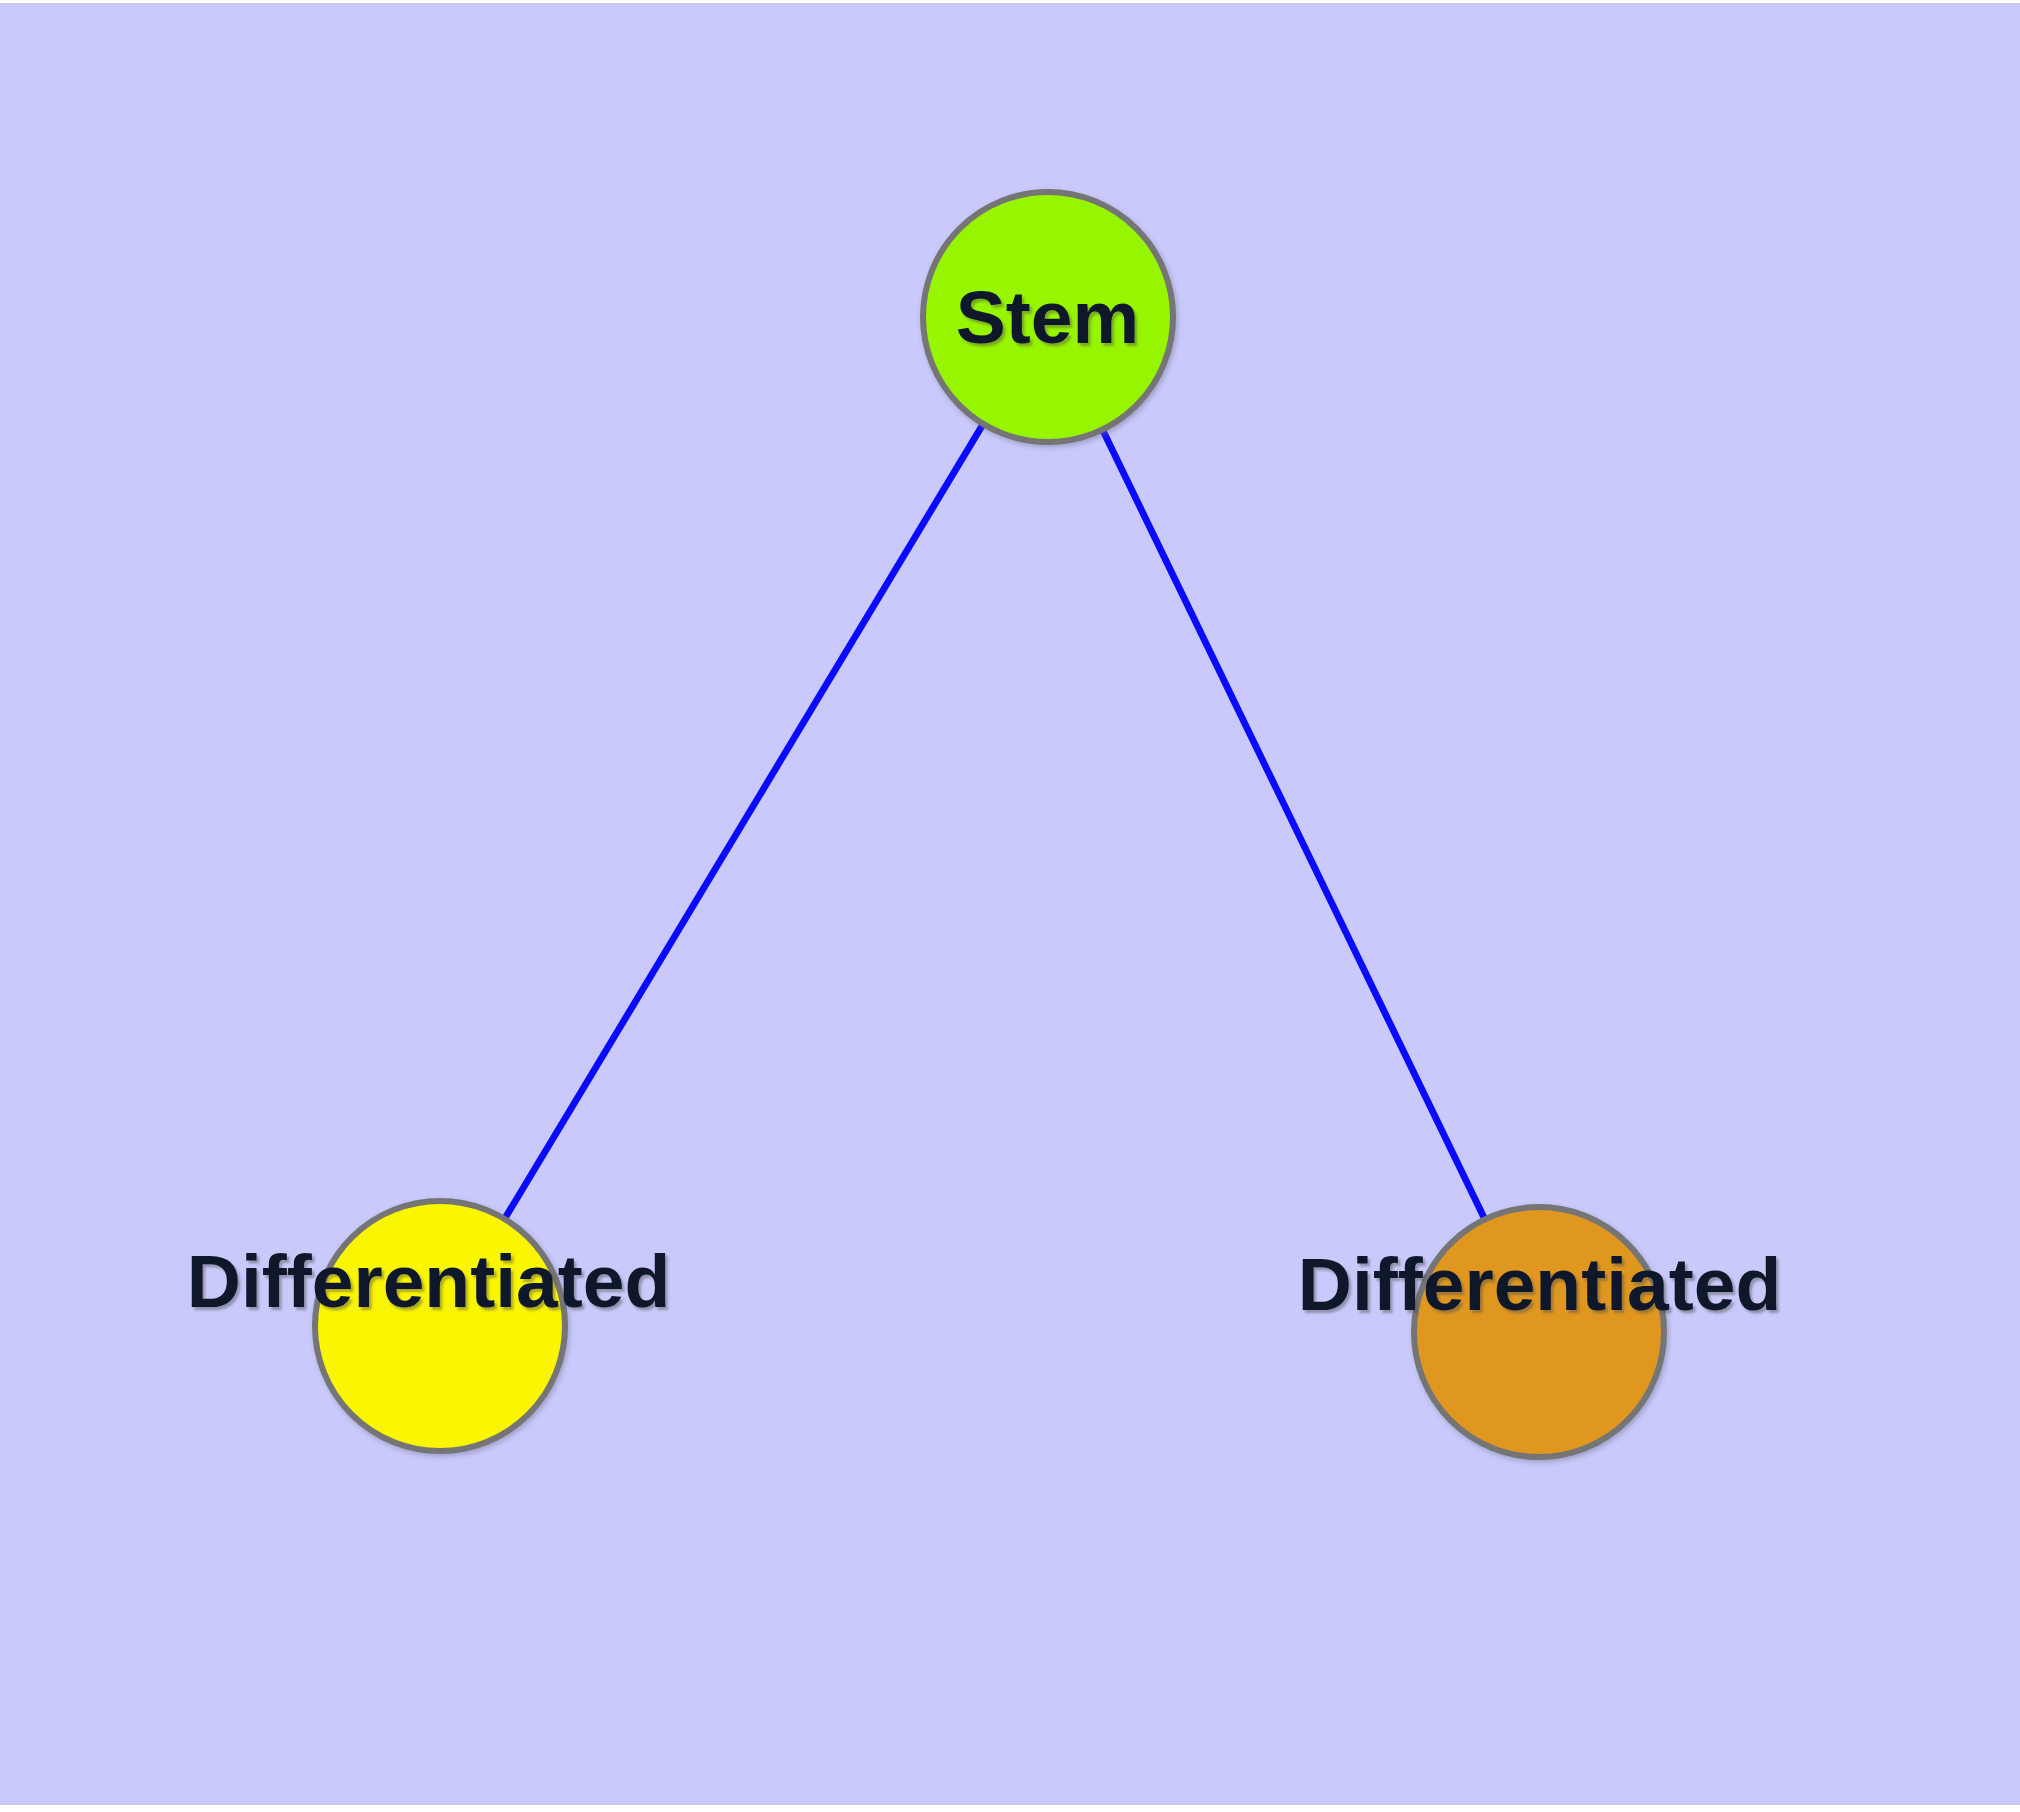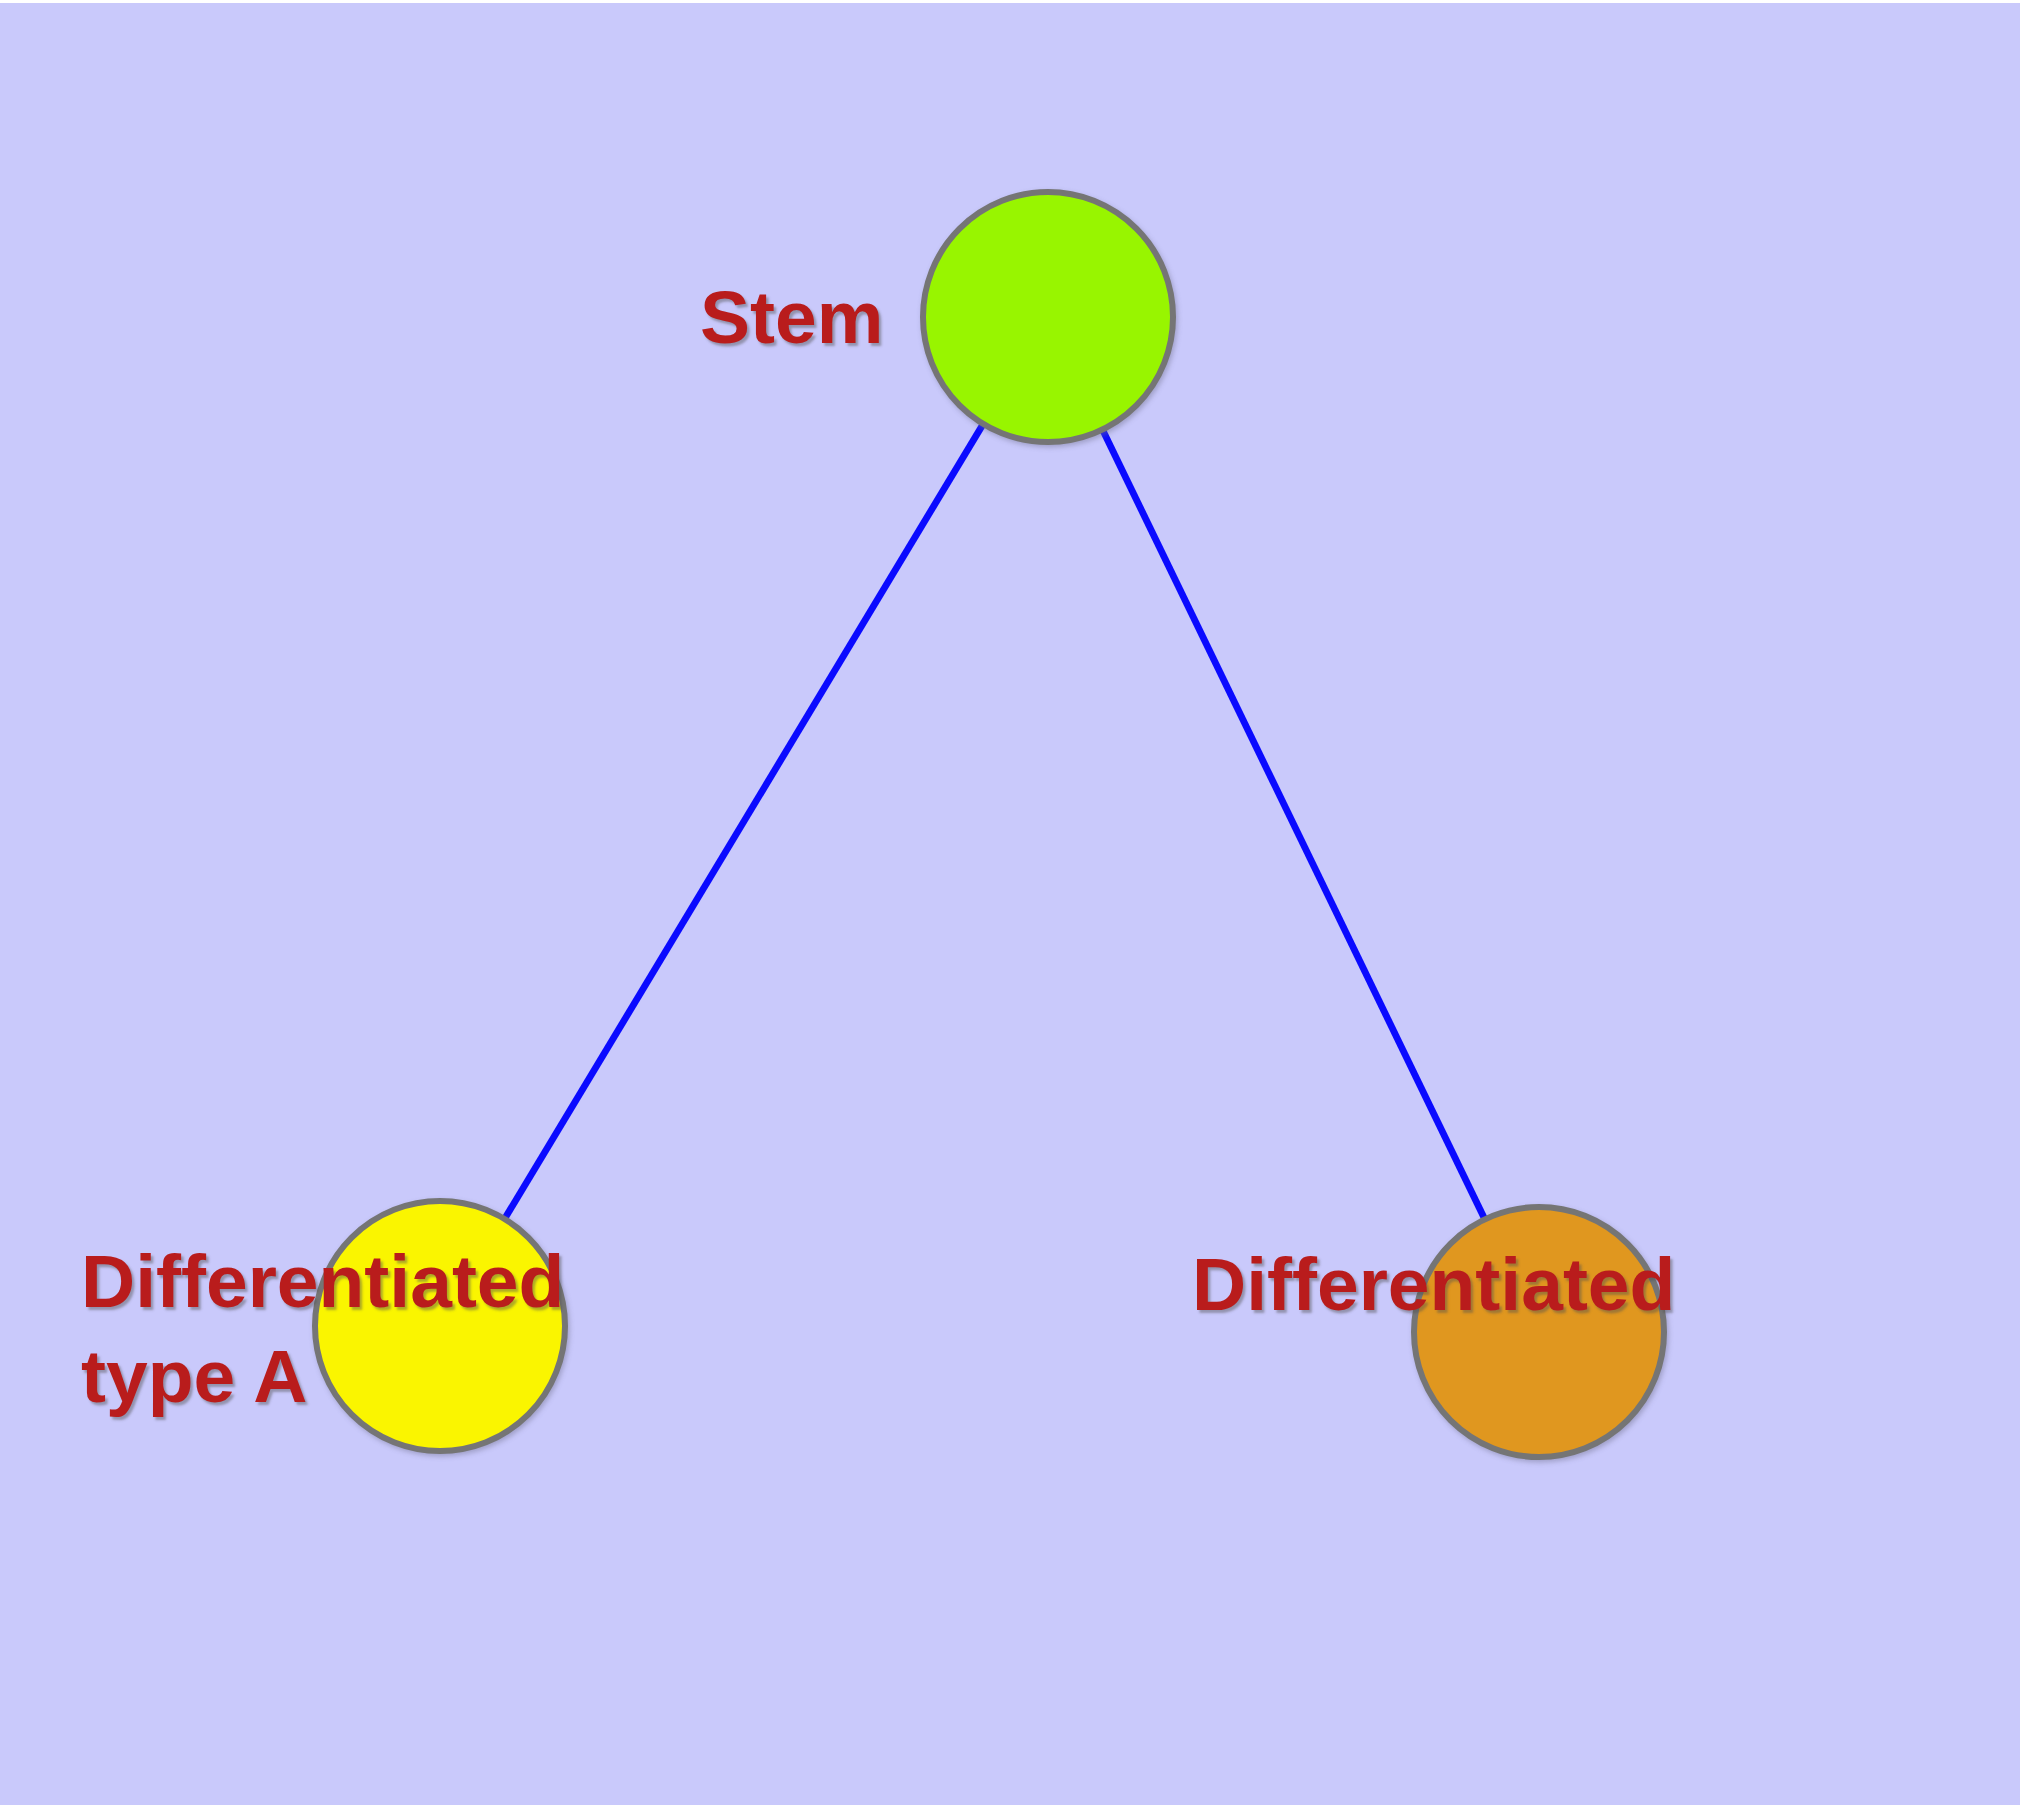--- a/index.html
+++ b/index.html
@@ -34,21 +34,22 @@
     border: 6.8px solid #757575;
     border-radius: 50%;
     box-shadow: 1.7px 2.5px 5.1px rgba(110, 110, 140, 0.45);
   }
   .node-stem   { left: 920px; top: 186px;  background: #98F500; }
   .node-type-a { left: 312px;  top: 1195px; background: #FAF500; }
   .node-type-b { left: 1411px; top: 1201px; background: #E0971F; }
   .label {
     position: absolute;
     width: 695px;
-    color: #b91c1c;
+    text-align: center;
+    color: #0f172a;
     font-weight: bold;
     font-size: 75px;
     line-height: 95px;
     text-shadow: 2.5px 2.5px 2.5px rgba(80, 80, 80, 0.45);
     white-space: nowrap;
   }
   .label-stem   { left: 700px;  top: 270px;  line-height: 88px; }
   .label-type-a { left: 81px;   top: 1231px; }
   .label-type-b { left: 1192px; top: 1234px; }
 </style>
@@ -69,21 +70,20 @@
     <div class="node node-type-a" style="background-color: rgb(250, 245, 0); border-color: rgb(117, 117, 117);"></div>
 
     <div class="node node-type-b" style="background-color: rgb(224, 151, 31); border-color: rgb(117, 117, 117);"></div>
 
     <div class="label label-stem">
       <div>Stem</div>
     </div>
 
     <div class="label label-type-a">
       <div>Differentiated</div>
-      <div>type A</div>
     </div>
 
     <div class="label label-type-b">
       <div>Differentiated</div>
     </div>
 
   </div>
 </div>
 
 

